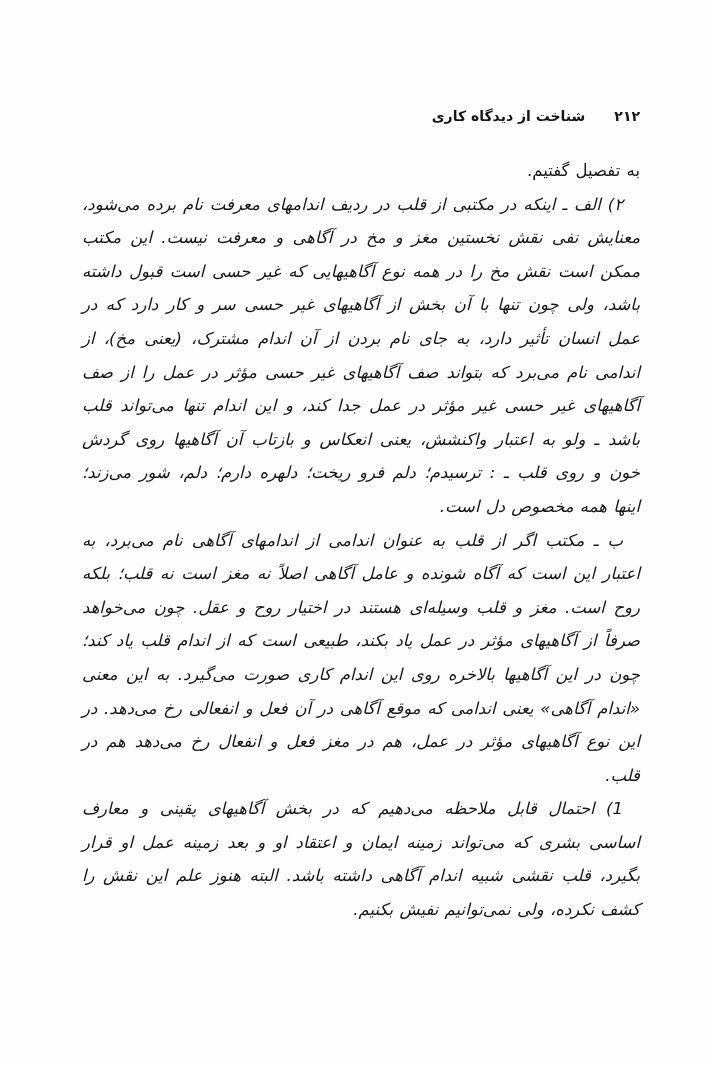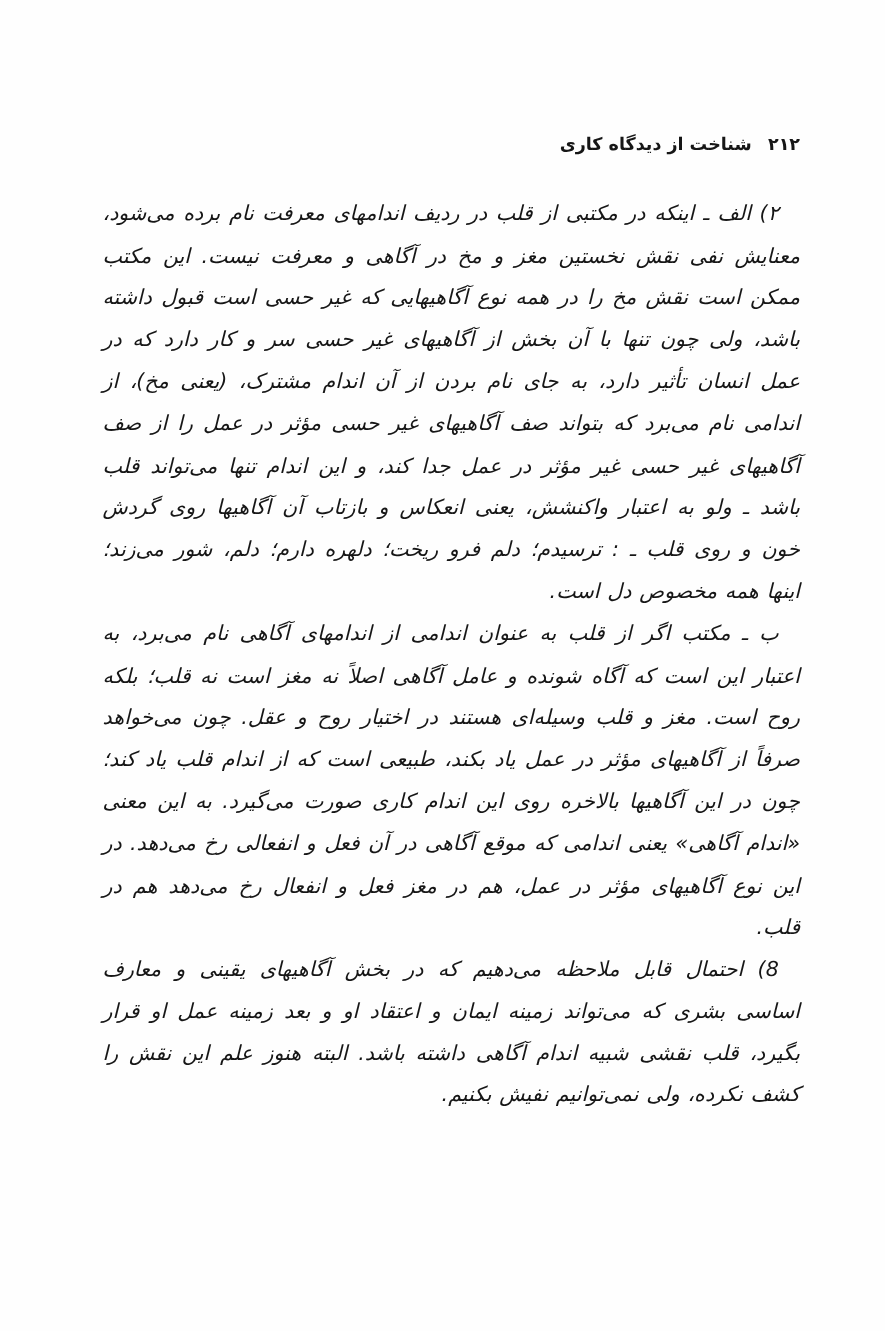--- a/index.html
+++ b/index.html
@@ -24,21 +24,21 @@
   }
   .page-header {
     display: flex;
     justify-content: flex-start;
     align-items: baseline;
     font-size: 14px;
     font-weight: 700;
     line-height: 20px;
   }
   .page-number {
-    margin-left: 13px;
+    margin-left: 29px;
   }
   .page-body {
     margin-top: 28px;
   }
   .page-body p {
     margin: 0;
     font-size: 16.5px;
     line-height: 33.6px;
     text-align: justify;
     word-spacing: 1px;
@@ -50,17 +50,18 @@
 </style>
 </head>
 <body>
 
 <div class="page">
   <header class="page-header">
     <span class="page-number">۲۱۲</span>
     <span class="running-title">شناخت از دیدگاه کاری</span>
   </header>
   <main class="page-body">
+      <p>به تفصیل گفتیم.</p>
       <p class="indent">۲) الف ـ اینکه در مکتبی از قلب در ردیف اندامهای معرفت نام برده می‌شود، معنایش نفی نقش نخستین مغز و مخ در آگاهی و معرفت نیست. این مکتب ممکن است نقش مخ را در همه نوع آگاهیهایی که غیر حسی است قبول داشته باشد، ولی چون تنها با آن بخش از آگاهیهای غیر حسی سر و کار دارد که در عمل انسان تأثیر دارد، به جای نام بردن از آن اندام مشترک، (یعنی مخ)، از اندامی نام می‌برد که بتواند صف آگاهیهای غیر حسی مؤثر در عمل را از صف آگاهیهای غیر حسی غیر مؤثر در عمل جدا کند، و این اندام تنها می‌تواند قلب باشد ـ ولو به اعتبار واکنشش، یعنی انعکاس و بازتاب آن آگاهیها روی گردش خون و روی قلب ـ : ترسیدم؛ دلم فرو ریخت؛ دلهره دارم؛ دلم، شور می‌زند؛ اینها همه مخصوص دل است.</p>
       <p class="indent">ب ـ مکتب اگر از قلب به عنوان اندامی از اندامهای آگاهی نام می‌برد، به اعتبار این است که آگاه شونده و عامل آگاهی اصلاً نه مغز است نه قلب؛ بلکه روح است. مغز و قلب وسیله‌ای هستند در اختیار روح و عقل. چون می‌خواهد صرفاً از آگاهیهای مؤثر در عمل یاد بکند، طبیعی است که از اندام قلب یاد کند؛ چون در این آگاهیها بالاخره روی این اندام کاری صورت می‌گیرد. به این معنی «اندام آگاهی» یعنی اندامی که موقع آگاهی در آن فعل و انفعالی رخ می‌دهد. در این نوع آگاهیهای مؤثر در عمل، هم در مغز فعل و انفعال رخ می‌دهد هم در قلب.</p>
-      <p class="indent">8) احتمال قابل ملاحظه می‌دهیم که در بخش آگاهیهای یقینی و معارف اساسی بشری که می‌تواند زمینه ایمان و اعتقاد او و بعد زمینه عمل او قرار بگیرد، قلب نقشی شبیه اندام آگاهی داشته باشد. البته هنوز علم این نقش را کشف نکرده، ولی نمی‌توانیم نفیش بکنیم.</p>
+      <p class="indent">1) احتمال قابل ملاحظه می‌دهیم که در بخش آگاهیهای یقینی و معارف اساسی بشری که می‌تواند زمینه ایمان و اعتقاد او و بعد زمینه عمل او قرار بگیرد، قلب نقشی شبیه اندام آگاهی داشته باشد. البته هنوز علم این نقش را کشف نکرده، ولی نمی‌توانیم نفیش بکنیم.</p>
     </main>
 </div>
 
 </body></html>

